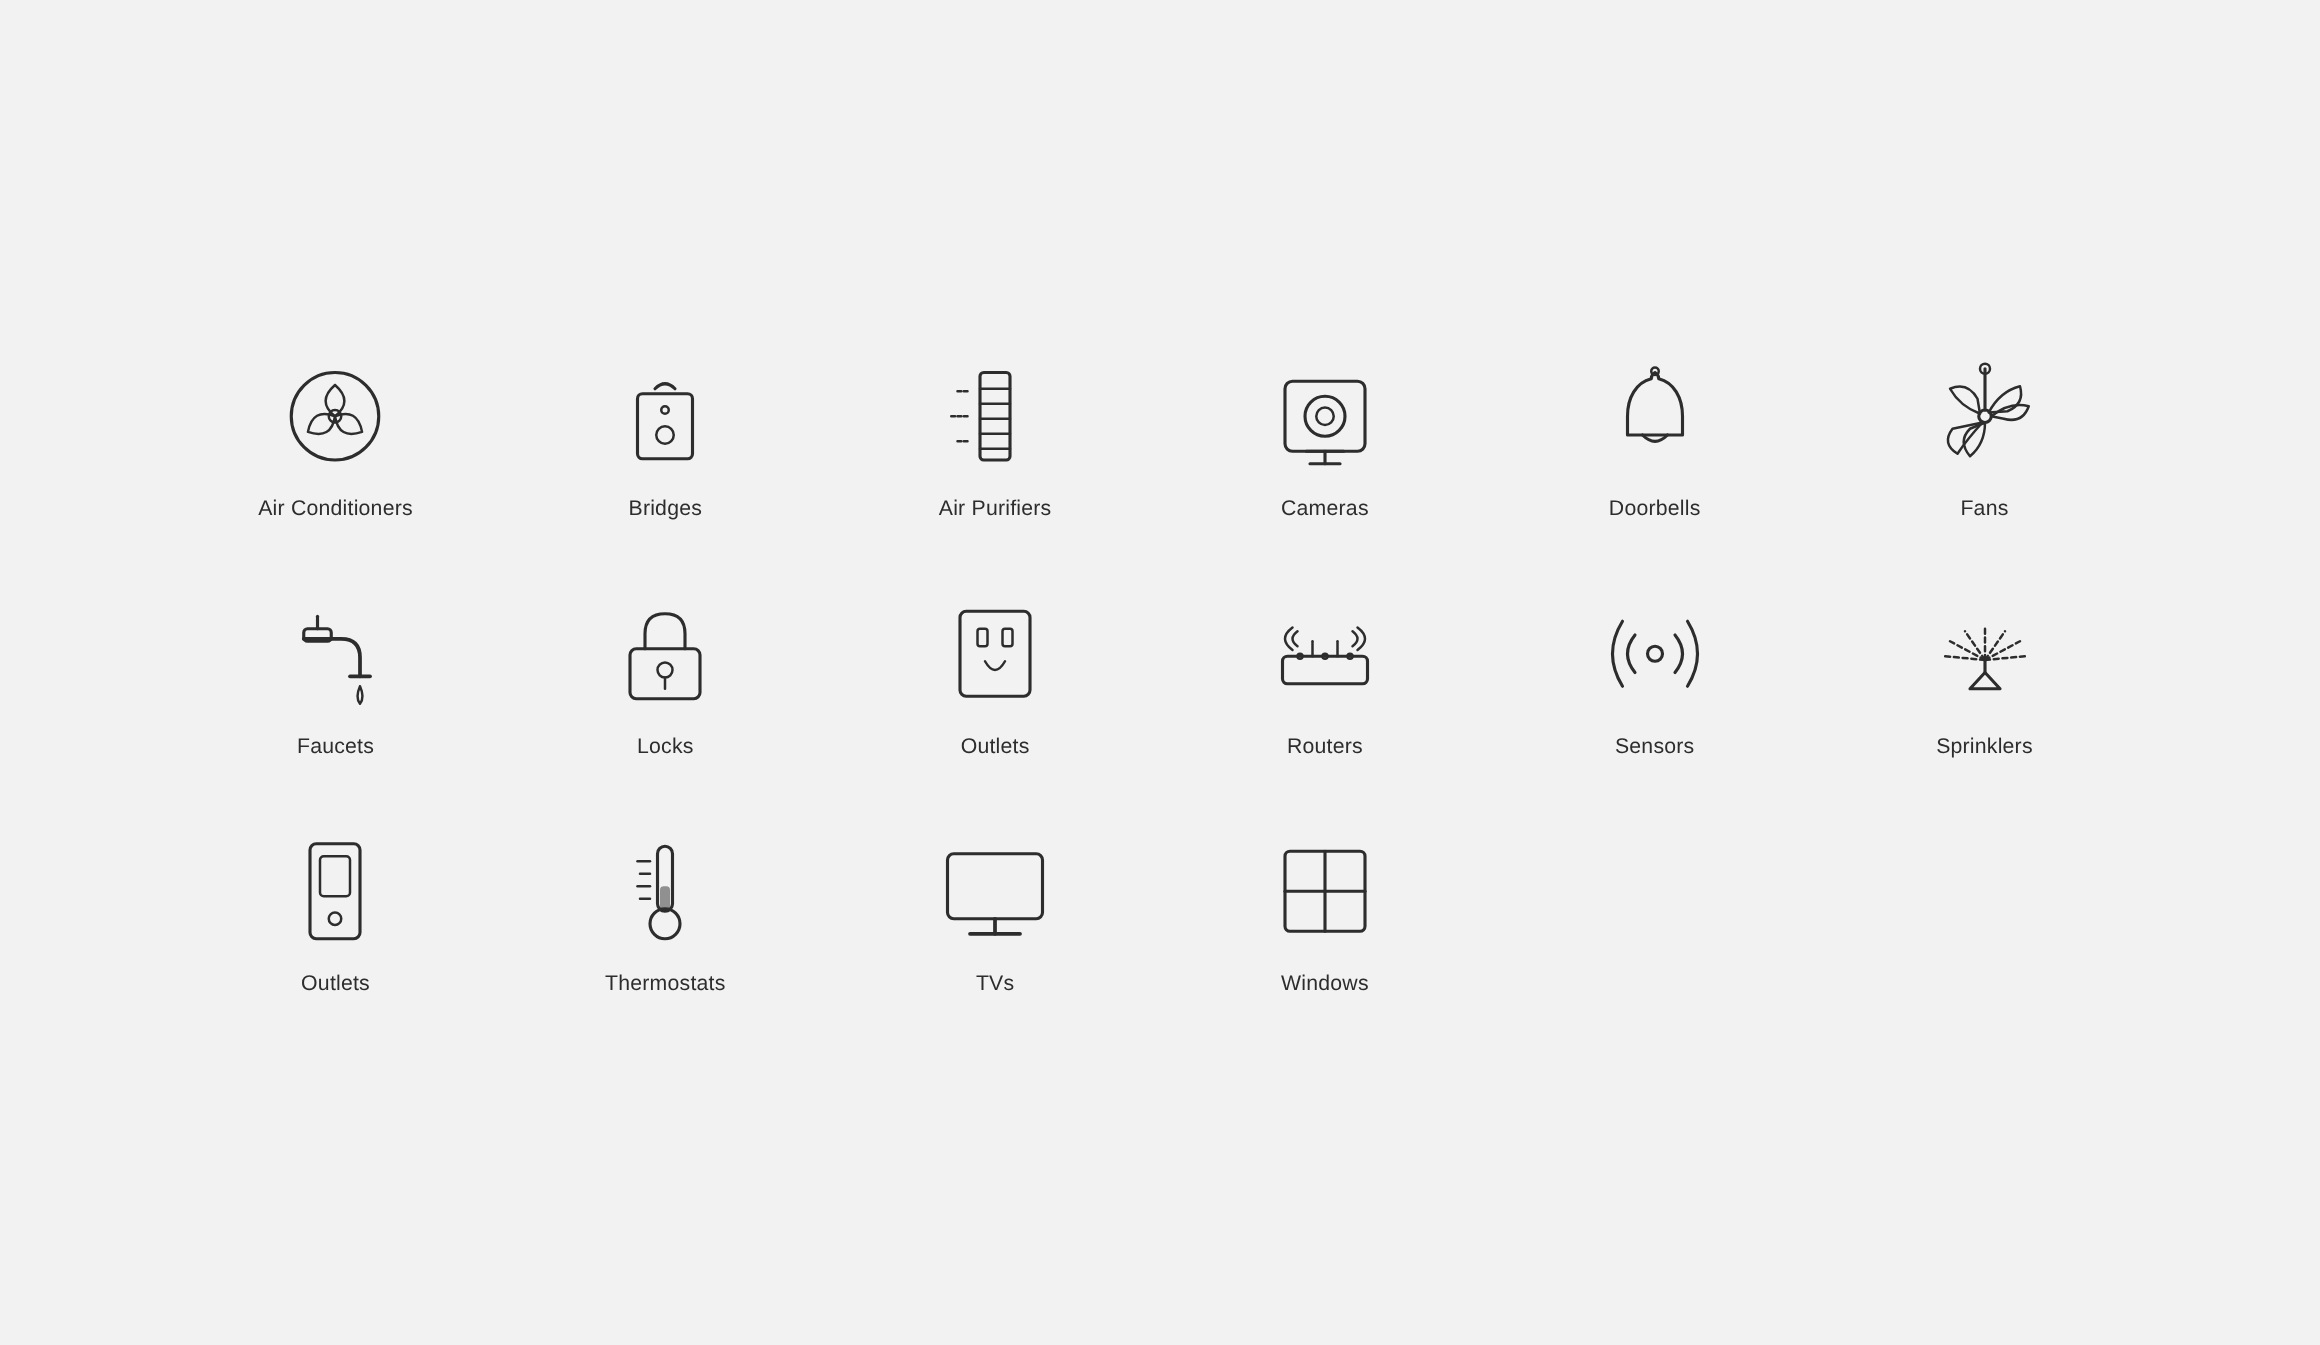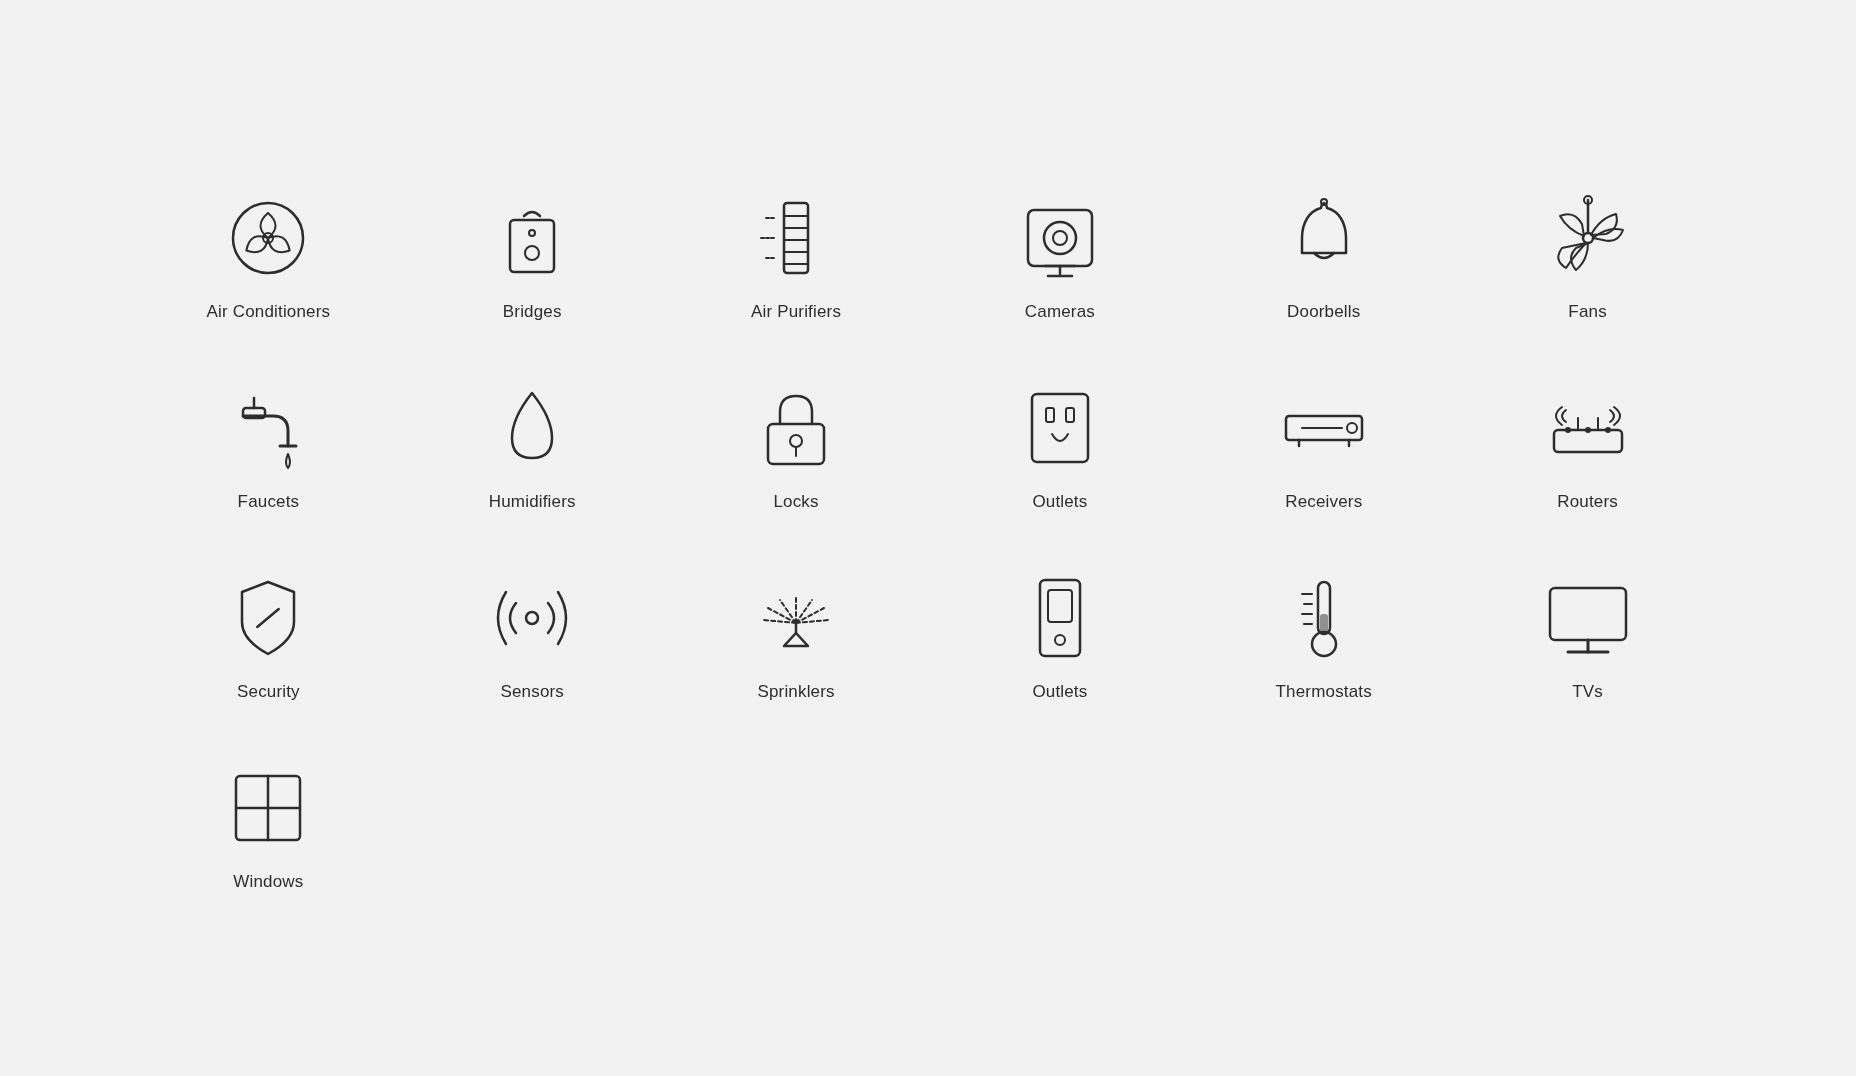--- a/index.html
+++ b/index.html
@@ -149,27 +149,20 @@
 
       <rect x="25" y="30" width="22" height="10" rx="3" stroke-width="2.5"></rect>
       <line x1="36" y1="20" x2="36" y2="30" stroke-width="2.5"></line>
 
       <path d="M70 76 Q66 85 70 90 Q74 85 70 76Z" stroke-width="2"></path>
     </svg>
     <span class="item-label">Faucets</span>
   </div>
 
 
-  <div class="item">
-    <svg viewBox="0 0 100 100">
-
-      <path d="M50 15 Q30 40 30 60 Q30 80 50 80 Q70 80 70 60 Q70 40 50 15Z" stroke-width="2.5"></path>
-    </svg>
-    <span class="item-label">Humidifiers</span>
-  </div>
 
 
   <div class="item">
     <svg viewBox="0 0 100 100">
 
       <path d="M34 46 L34 34 Q34 18 50 18 Q66 18 66 34 L66 46" stroke-width="2.5" fill="none"></path>
 
       <rect x="22" y="46" width="56" height="40" rx="5" stroke-width="2.5"></rect>
 
       <circle cx="50" cy="63" r="6" stroke-width="2"></circle>
@@ -184,34 +177,20 @@
       <rect x="22" y="16" width="56" height="68" rx="5" stroke-width="2.5"></rect>
 
       <rect x="36" y="30" width="8" height="14" rx="2" stroke-width="2"></rect>
       <rect x="56" y="30" width="8" height="14" rx="2" stroke-width="2"></rect>
 
       <path d="M42 56 Q50 70 58 56" stroke-width="2" fill="none"></path>
     </svg>
     <span class="item-label">Outlets</span>
   </div>
 
-  <div class="item">
-    <svg viewBox="0 0 100 100">
-
-      <rect x="12" y="38" width="76" height="24" rx="3" stroke-width="2.5"></rect>
-
-      <line x1="28" y1="50" x2="68" y2="50" stroke-width="2"></line>
-
-      <circle cx="78" cy="50" r="5" stroke-width="2"></circle>
-
-      <line x1="25" y1="62" x2="25" y2="68" stroke-width="2.5"></line>
-      <line x1="75" y1="62" x2="75" y2="68" stroke-width="2.5"></line>
-    </svg>
-    <span class="item-label">Receivers</span>
-  </div>
 
   <div class="item">
     <svg viewBox="0 0 100 100">
 
       <rect x="16" y="52" width="68" height="22" rx="4" stroke-width="2.5"></rect>
 
       <circle cx="30" cy="52" r="2" stroke-width="2"></circle>
       <circle cx="50" cy="52" r="2" stroke-width="2"></circle>
       <circle cx="70" cy="52" r="2" stroke-width="2"></circle>
 
@@ -220,29 +199,20 @@
 
       <path d="M72 44 Q80 38 72 32" stroke-width="2" fill="none"></path>
       <path d="M76 47 Q88 38 76 29" stroke-width="2" fill="none"></path>
 
       <line x1="40" y1="52" x2="40" y2="40" stroke-width="2"></line>
       <line x1="60" y1="52" x2="60" y2="40" stroke-width="2"></line>
     </svg>
     <span class="item-label">Routers</span>
   </div>
 
-  <div class="item">
-    <svg viewBox="0 0 100 100">
-
-      <path d="M50 14 L76 24 L76 54 Q76 72 50 86 Q24 72 24 54 L24 24 Z" stroke-width="2.5"></path>
-
-      <line x1="36" y1="50" x2="64" y2="50" stroke-width="2.5" transform="rotate(-40 50 50)"></line>
-    </svg>
-    <span class="item-label">Security</span>
-  </div>
 
   <div class="item">
     <svg viewBox="0 0 100 100">
 
       <circle cx="50" cy="50" r="6" stroke-width="2.5"></circle>
 
       <path d="M34 35 Q22 50 34 65" stroke-width="2.5" fill="none"></path>
 
       <path d="M66 35 Q78 50 66 65" stroke-width="2.5" fill="none"></path>
 

